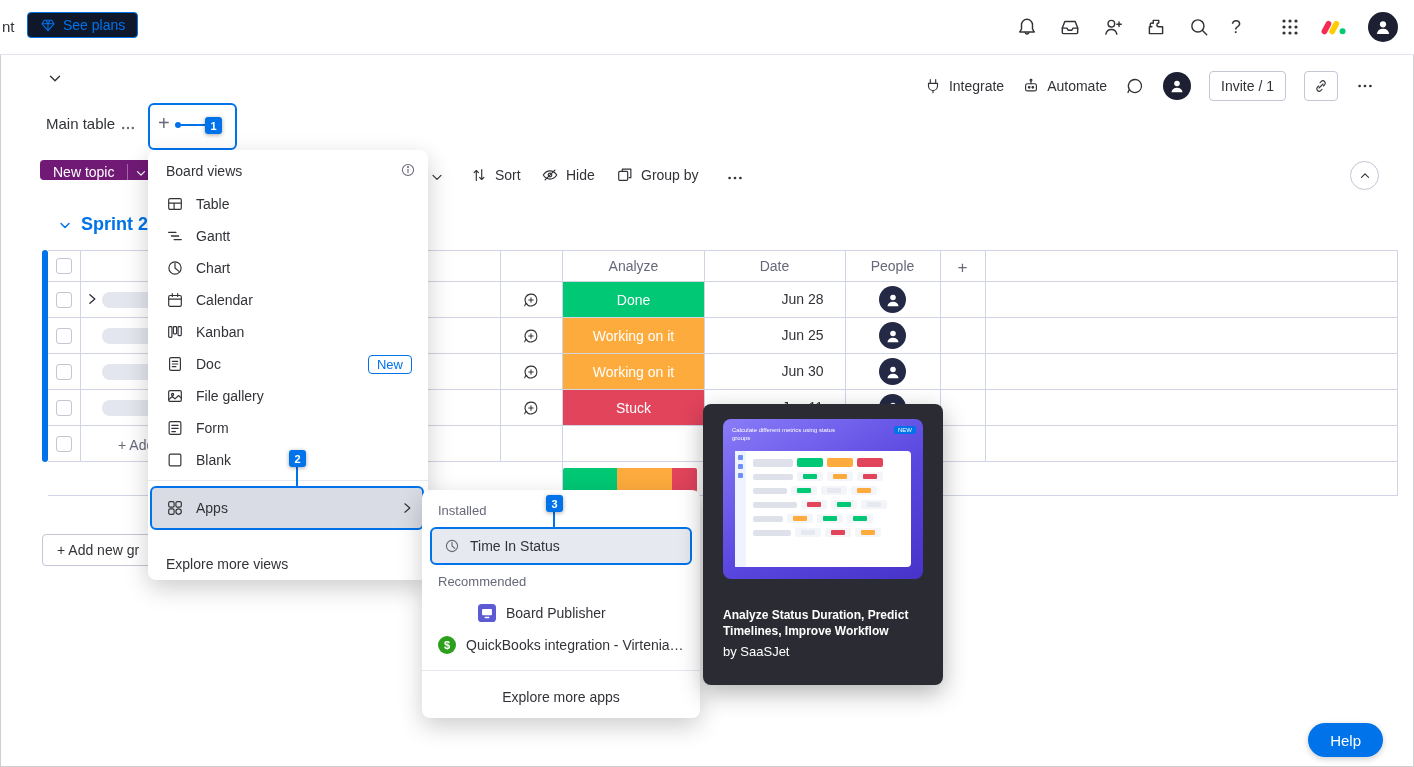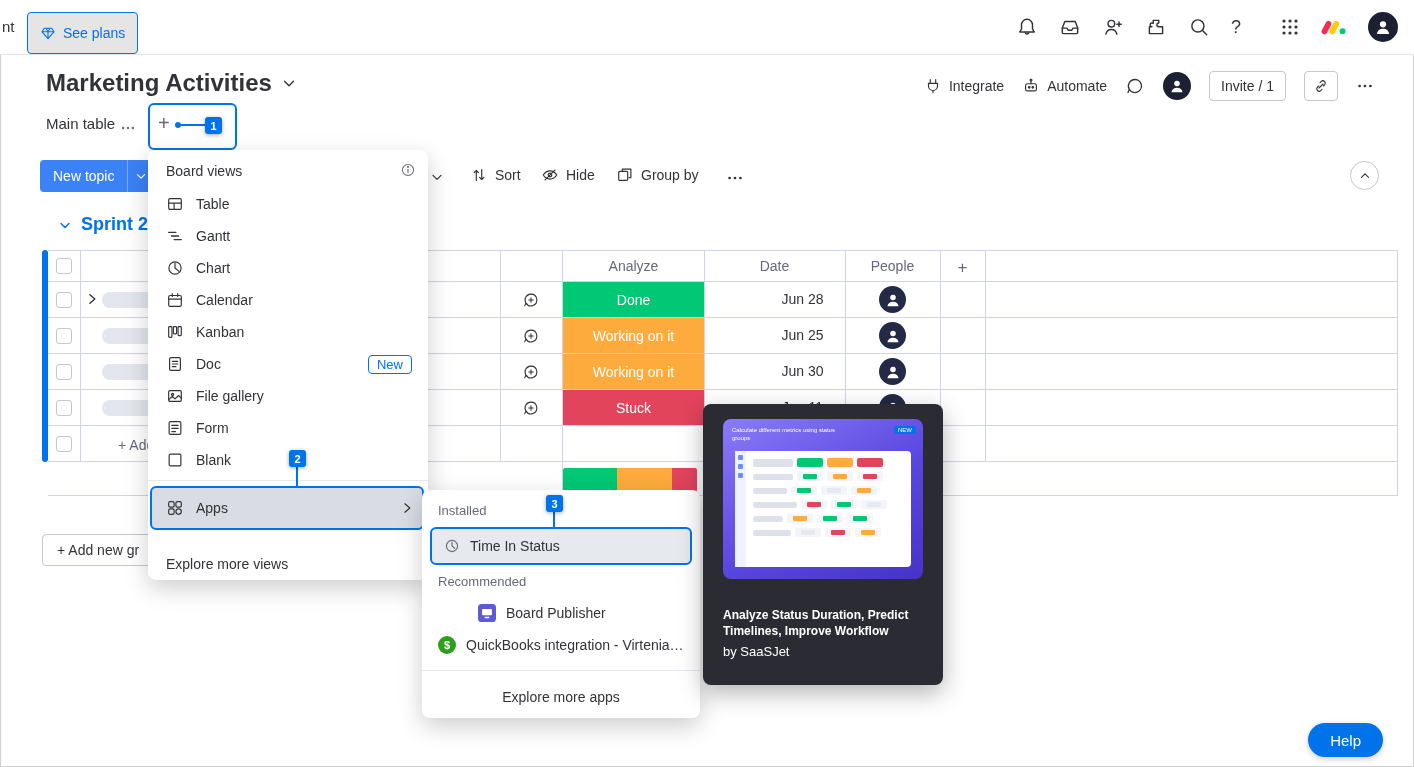--- a/index.html
+++ b/index.html
@@ -6,39 +6,39 @@
   .viewport{position:relative;width:1414px;height:767px;background:#fff;overflow:hidden;box-shadow:inset 0 0 0 1px #cfcfcf;}
   .abs{position:absolute;}
   .flex{display:flex;align-items:center;}
   .c-dark{color:#323338}.c-gray{color:#676879}
   .f13{font-size:13px}.f14{font-size:14px}.f15{font-size:15px}
   svg{display:block}
   .i14{width:14px;height:14px}.i16{width:16px;height:16px}.i18{width:18px;height:18px}.i20{width:20px;height:20px}.i22{width:22px;height:22px}.i26{width:26px;height:26px}
 
   
   .topbar{position:absolute;left:0;top:0;width:1414px;height:54px;background:#fff;border-bottom:1px solid #e3e5ee;}
-  .see-plans{position:absolute;left:27px;top:12px;height:42px;display:flex;align-items:center;gap:7px;padding:0 12px;border:1px solid #0073ea;border-radius:4px;color:#0073ea;font-size:14px;background:#e5e5e5;cursor:pointer;}
+  .see-plans{position:absolute;left:27px;top:12px;height:26px;display:flex;align-items:center;gap:7px;padding:0 12px;border:1px solid #0073ea;border-radius:4px;color:#0073ea;font-size:14px;background:#0f172a;cursor:pointer;}
   .topbar-right{position:absolute;right:16px;top:0;height:54px;display:flex;align-items:center;gap:21px;}
   .tb-icon{cursor:pointer}
   .avatar{border-radius:50%;background:#1d1f33;display:flex;align-items:center;justify-content:center;overflow:hidden;}
 
   
   .page-title{position:absolute;left:46px;top:69px;display:flex;align-items:center;gap:8px;font-size:24px;font-weight:700;color:#323338;}
   .header-right{position:absolute;right:40px;top:70px;height:32px;display:flex;align-items:center;gap:18px;}
   .hdr-btn{display:flex;align-items:center;gap:7px;font-size:14px;color:#323338;cursor:pointer;}
   .invite-btn{height:30px;display:flex;align-items:center;padding:0 11px;border:1px solid #c3c6d4;border-radius:4px;font-size:14px;color:#323338;background:#fff;cursor:pointer;}
   .link-btn{width:34px;height:30px;border:1px solid #c3c6d4;border-radius:4px;display:flex;align-items:center;justify-content:center;background:#fff;cursor:pointer;}
 
   
   .tab-label{position:absolute;left:46px;top:115px;font-size:15px;color:#323338;cursor:pointer;}
   .hl-box{position:absolute;border:2px solid #0073ea;border-radius:6px;box-sizing:border-box;}
   .step-badge{position:absolute;width:17px;height:17px;background:#0073ea;color:#fff;font-size:11px;font-weight:700;border-radius:3px;display:flex;align-items:center;justify-content:center;box-shadow:0 1px 4px rgba(0,0,0,.35);z-index:40;}
 
   
-  .new-topic{position:absolute;left:40px;top:160px;height:32px;display:flex;background:#3b82f6;border-radius:4px;color:#fff;overflow:hidden;cursor:pointer;}
+  .new-topic{position:absolute;left:40px;top:160px;height:20px;display:flex;background:#701a75;border-radius:4px;color:#fff;overflow:hidden;cursor:pointer;align-items:flex-end;}
   .new-topic .main{display:flex;align-items:center;padding:0 13px;font-size:14px;border-right:1px solid rgba(255,255,255,.35);}
   .new-topic .caret{width:26px;display:flex;align-items:center;justify-content:center;}
   .tbar-item{position:absolute;top:166px;display:flex;align-items:center;gap:7px;font-size:14px;color:#323338;cursor:pointer;}
   .collapse-btn{position:absolute;left:1350px;top:161px;width:27px;height:27px;border:1px solid #c3c6d4;border-radius:50%;display:flex;align-items:center;justify-content:center;background:#fff;cursor:pointer;}
 
   
   .group-title{position:absolute;left:57px;top:214px;display:flex;align-items:center;gap:8px;font-size:18px;font-weight:700;color:#0073ea;cursor:pointer;}
   .hl{position:absolute;background:#d0d4e4;height:1px;}
   .vl{position:absolute;background:#d0d4e4;width:1px;}
   .col-head{position:absolute;top:258px;font-size:14px;color:#676879;text-align:center;}
@@ -147,21 +147,20 @@
       <span class="avatar" style="width:30px;height:30px;">
         <svg class="i20" viewBox="0 0 20 20">
             <circle cx="10" cy="7.3" r="3.1" fill="#fff"></circle>
             <path d="M3.8 17a6.3 6.3 0 0 1 12.4 0z" fill="#fff"></path>
           </svg>
       </span>
     </div>
   </div>
 
   <div class="page-title">
-    <span>Marketing Activities</span>
     <span>
       <svg class="i18" viewBox="0 0 20 20" fill="none" stroke="#323338" stroke-width="1.5" stroke-linecap="round" stroke-linejoin="round">
           <path d="M5 8l5 5 5-5"></path>
         </svg>
     </span>
   </div>
 
   <div class="header-right">
     <span class="hdr-btn">
       <span>

